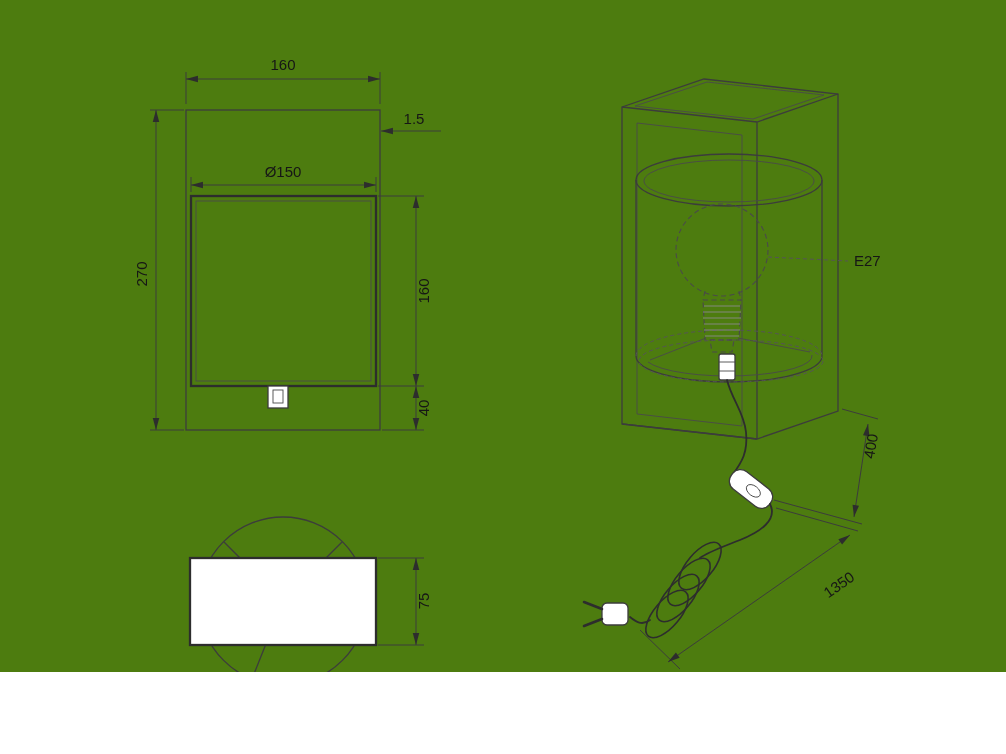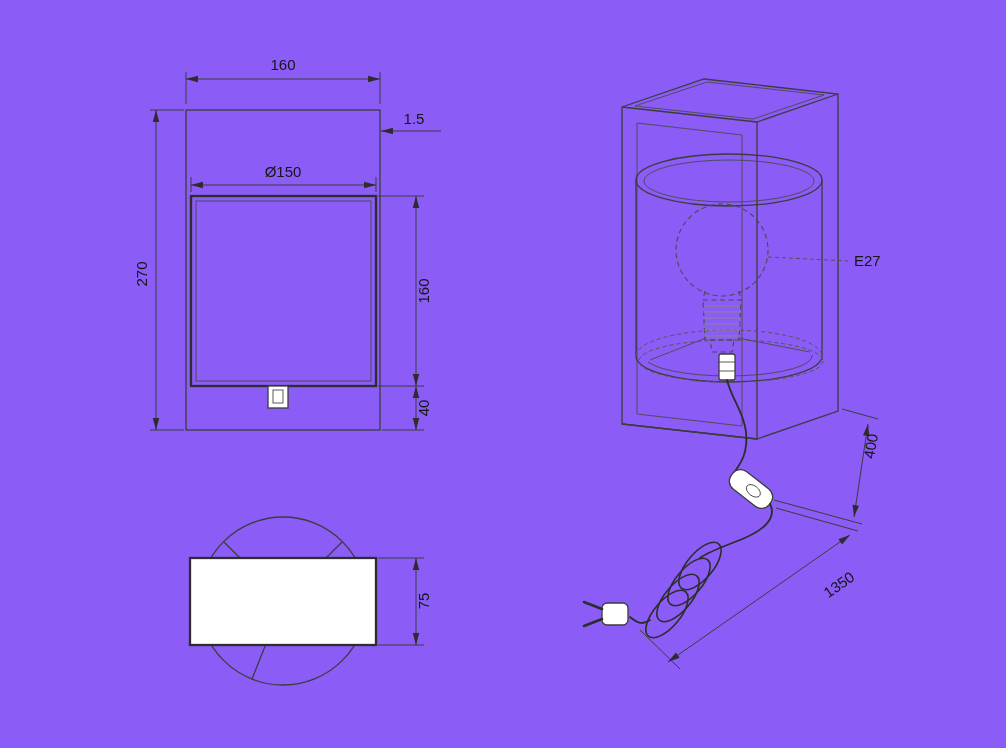--- a/index.html
+++ b/index.html
@@ -1,16 +1,16 @@
 <!DOCTYPE html>
 <html><head>
 <meta charset="utf-8">
 <style>
   html,body{margin:0;padding:0;background:#ffffff;}
-  .canvas{position:relative;width:1006px;height:748px;background:#8b5cf6;overflow:hidden;}
+  .canvas{position:relative;width:1006px;height:672px;background:#4d7c0f;overflow:hidden;}
   svg{display:block;}
   .ln{stroke:#3c3c3c;stroke-width:1.3;fill:none;}
   .bold{stroke:#2d2d2d;stroke-width:2.3;fill:none;}
   .thin{stroke:#4a4a4a;stroke-width:0.9;fill:none;}
   .dash{stroke:#4a4a4a;stroke-width:1.1;fill:none;stroke-dasharray:5 3.5;}
   .dashf{stroke:#555;stroke-width:1;fill:none;stroke-dasharray:4 3;}
   .dim{stroke:#3c3c3c;stroke-width:1;fill:none;}
   .cable{stroke:#2d2d2d;stroke-width:1.8;fill:none;stroke-linecap:round;}
   .coil{stroke:#2d2d2d;stroke-width:1.6;fill:none;}
   .pins{stroke:#2d2d2d;stroke-width:2.6;fill:none;stroke-linecap:round;}

